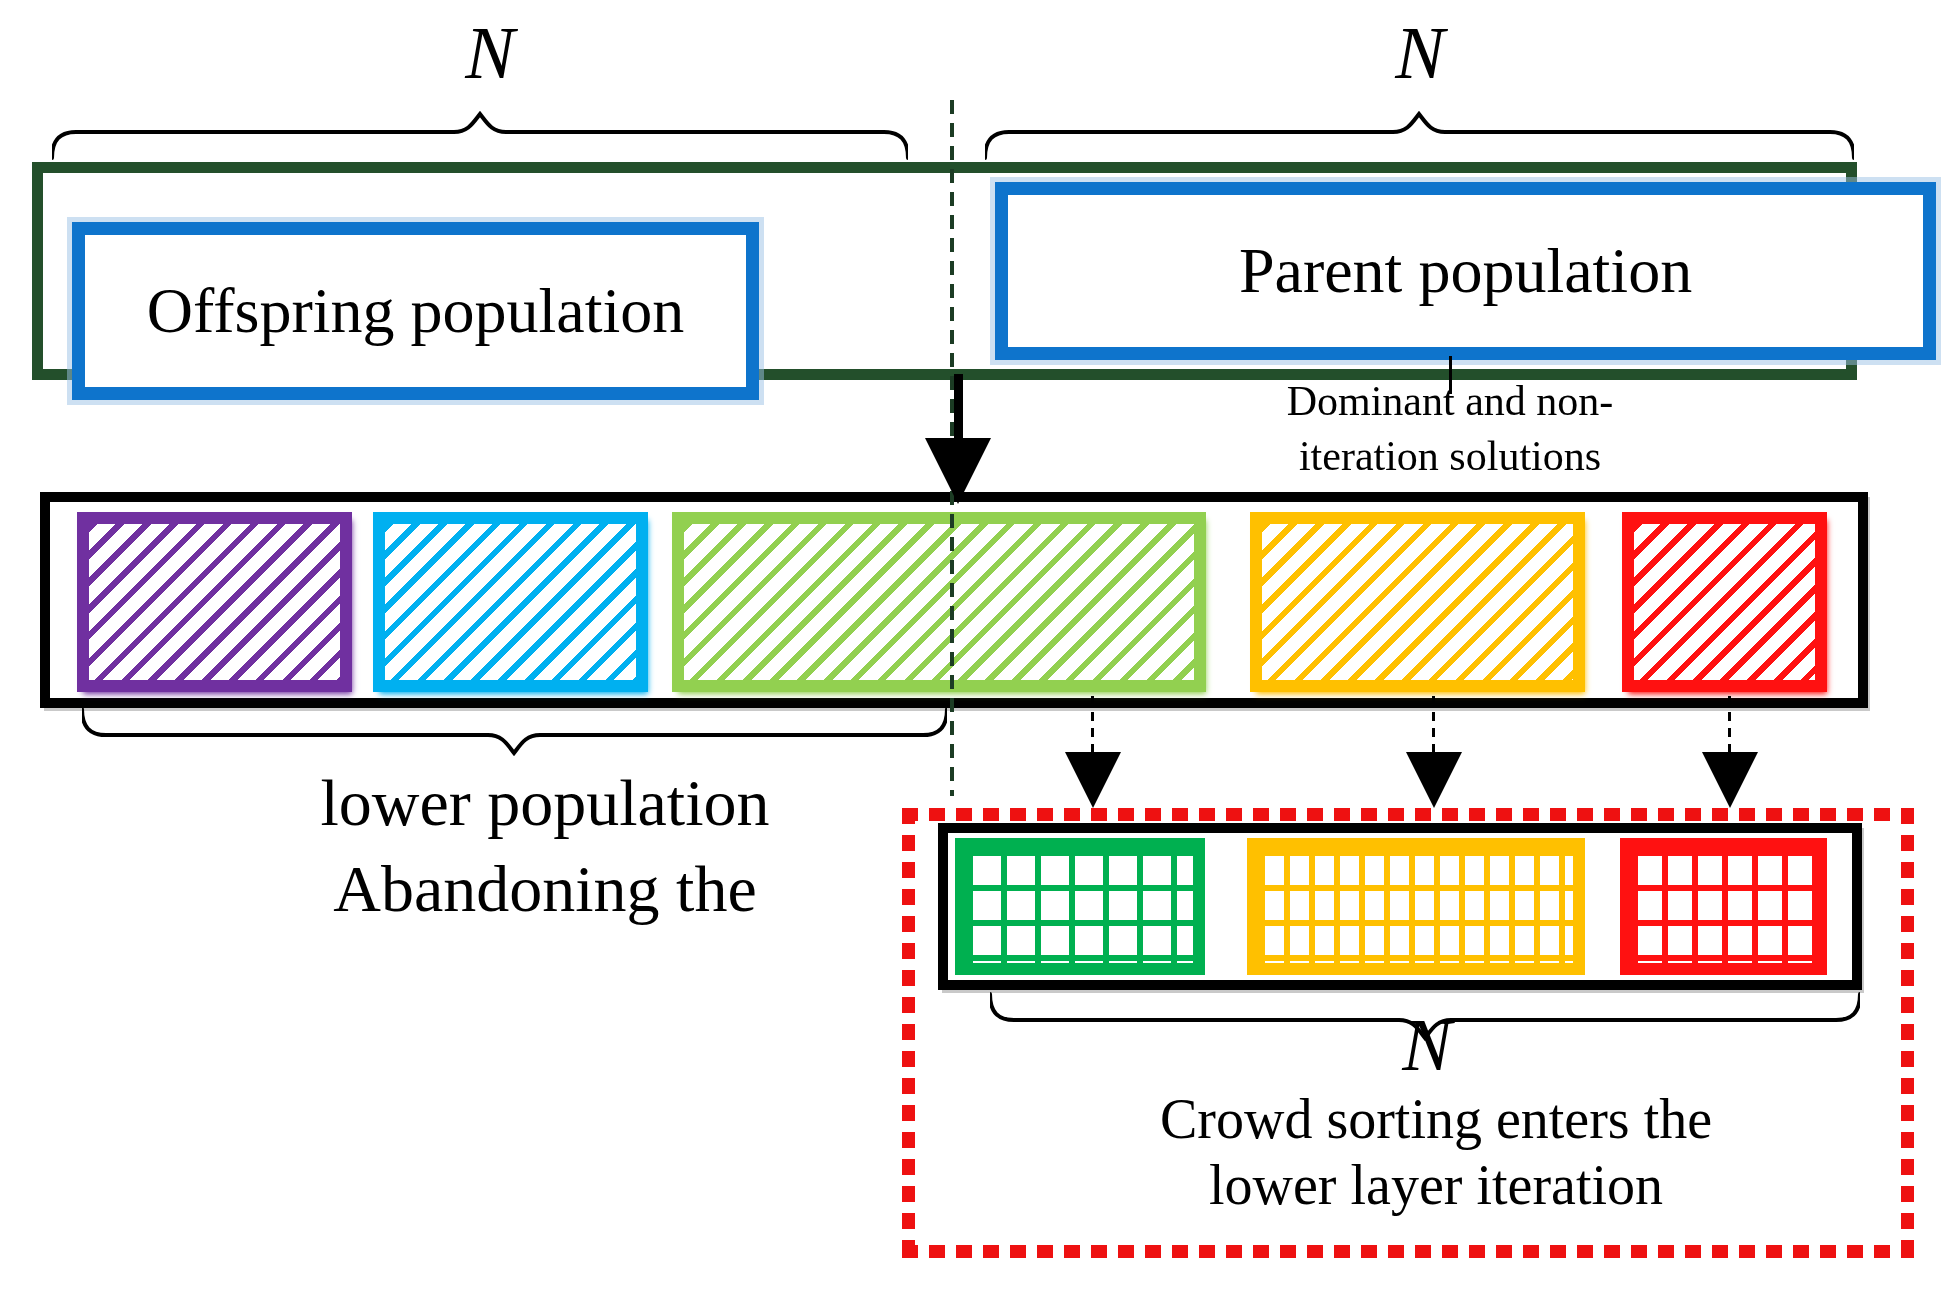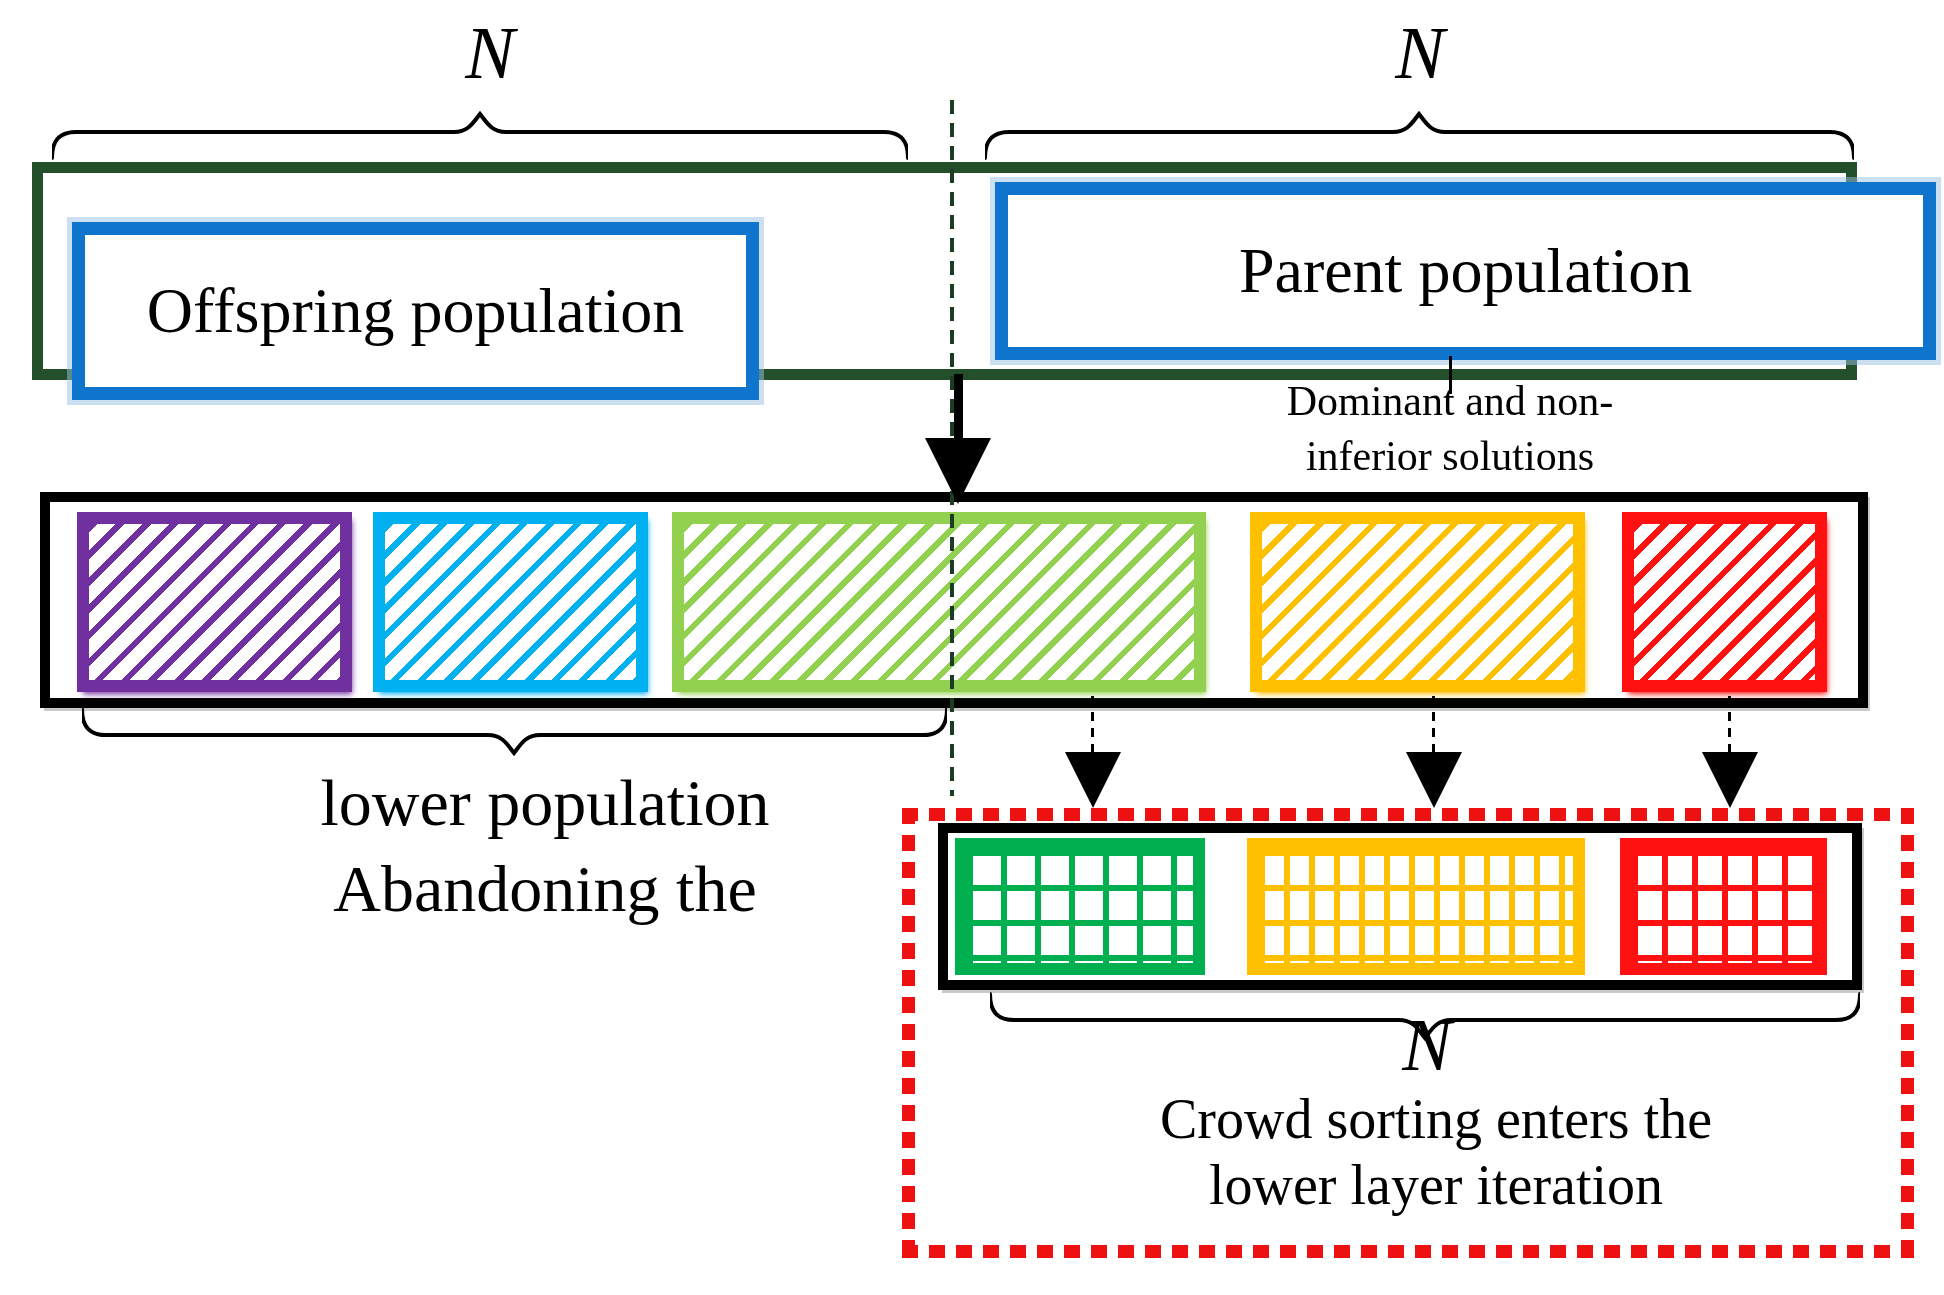--- a/index.html
+++ b/index.html
@@ -49,21 +49,21 @@
   </div>
 
   <div class="abs dashv" style="left: 950px; top: 100px; width: 4px; height: 696px; z-index: 6; --c: #1C3C24;"></div>
 
   <div class="abs" style="left:954px;top:374px;width:9px;height:68px;background:#000;z-index:7;"></div>
   <div class="abs tri" style="left:925px;top:438px;border-left:33px solid transparent;border-right:33px solid transparent;border-top:66px solid #000;z-index:7;"></div>
 
   <div class="abs" style="left:1449px;top:356px;width:3px;height:38px;background:#000;"></div>
   <div class="abs cap" style="left:1100px;top:374px;width:700px;font-size:42px;line-height:55px;z-index:8;">
     <div>Dominant and non-</div>
-    <div>inferior solutions</div>
+    <div>iteration solutions</div>
   </div>
 
   <div class="abs blackbox" style="left:40px;top:492px;width:1828px;height:216px;"></div>
   <div class="abs hatch" style="left: 77px; top: 512px; width: 275px; height: 180px; --c: #7030A0;"></div>
   <div class="abs hatch" style="left: 373px; top: 512px; width: 275px; height: 180px; --c: #00B0F0;"></div>
   <div class="abs hatch" style="left: 672px; top: 512px; width: 534px; height: 180px; --c: #92D050;"></div>
   <div class="abs hatch" style="left: 1250px; top: 512px; width: 335px; height: 180px; --c: #FFC000;"></div>
   <div class="abs hatch" style="left: 1622px; top: 512px; width: 205px; height: 180px; --c: #FF1111;"></div>
 
   <svg class="abs" style="left:82px;top:707px;" width="865" height="52">

